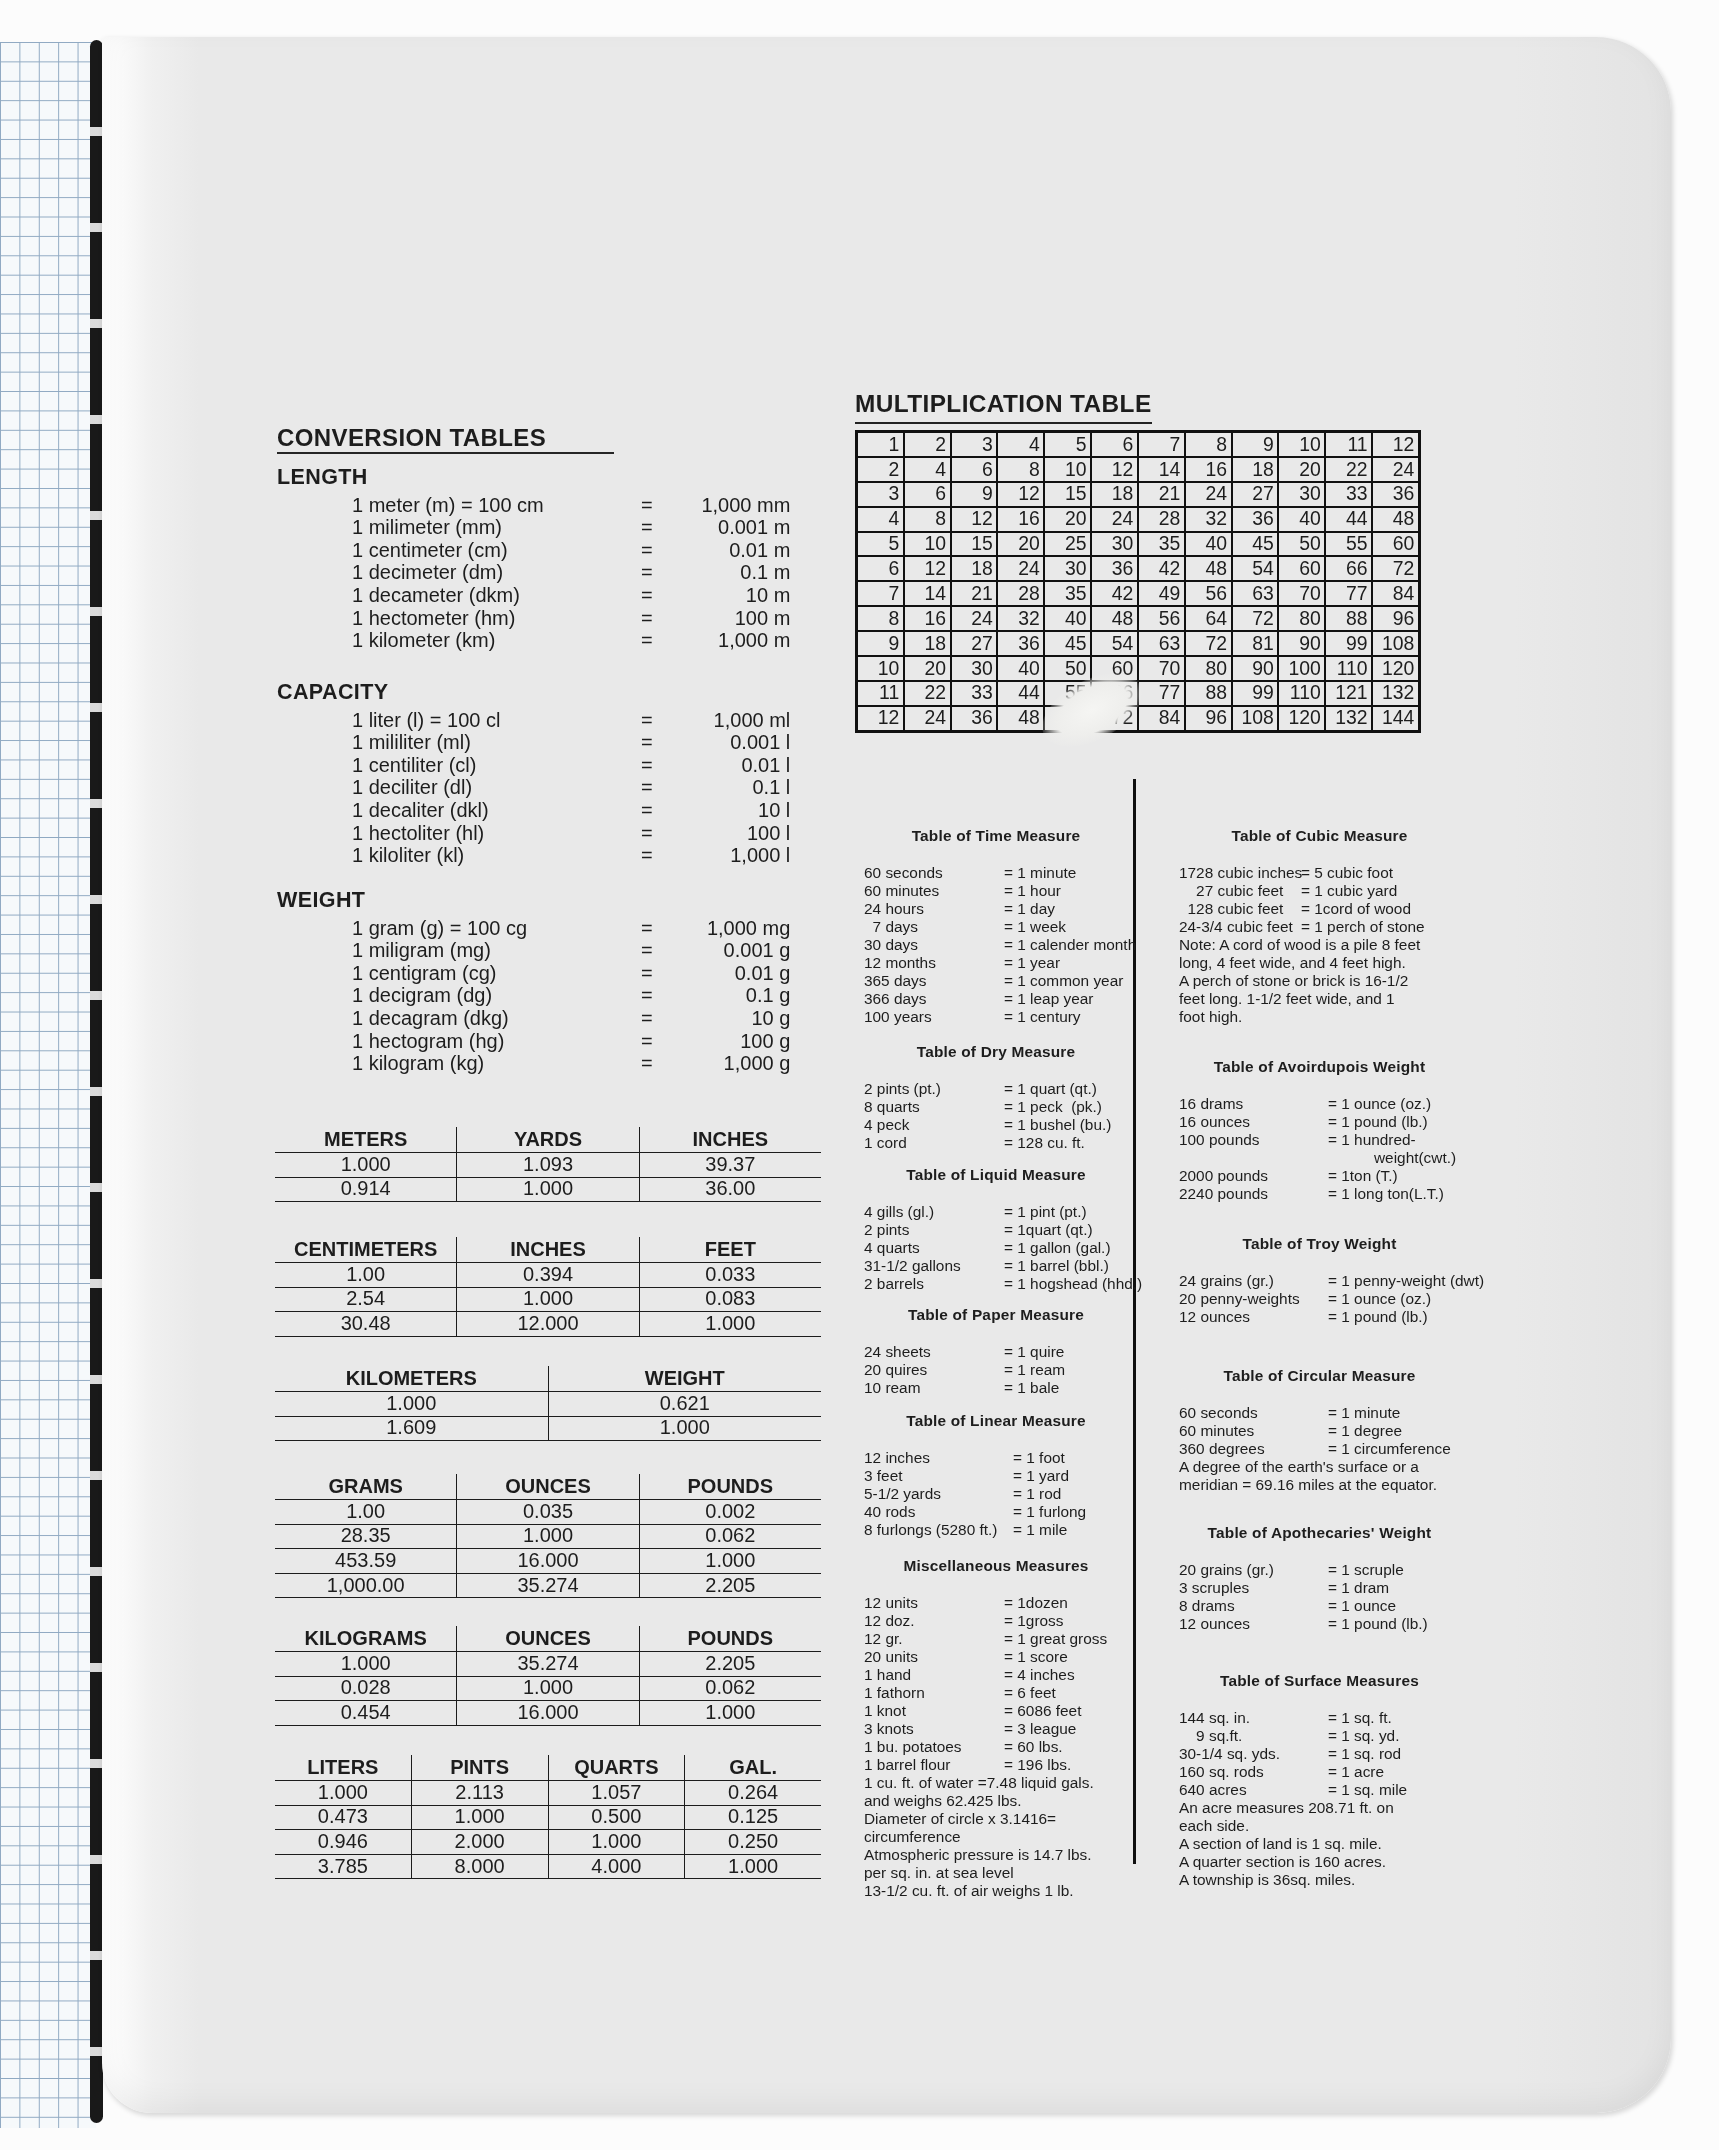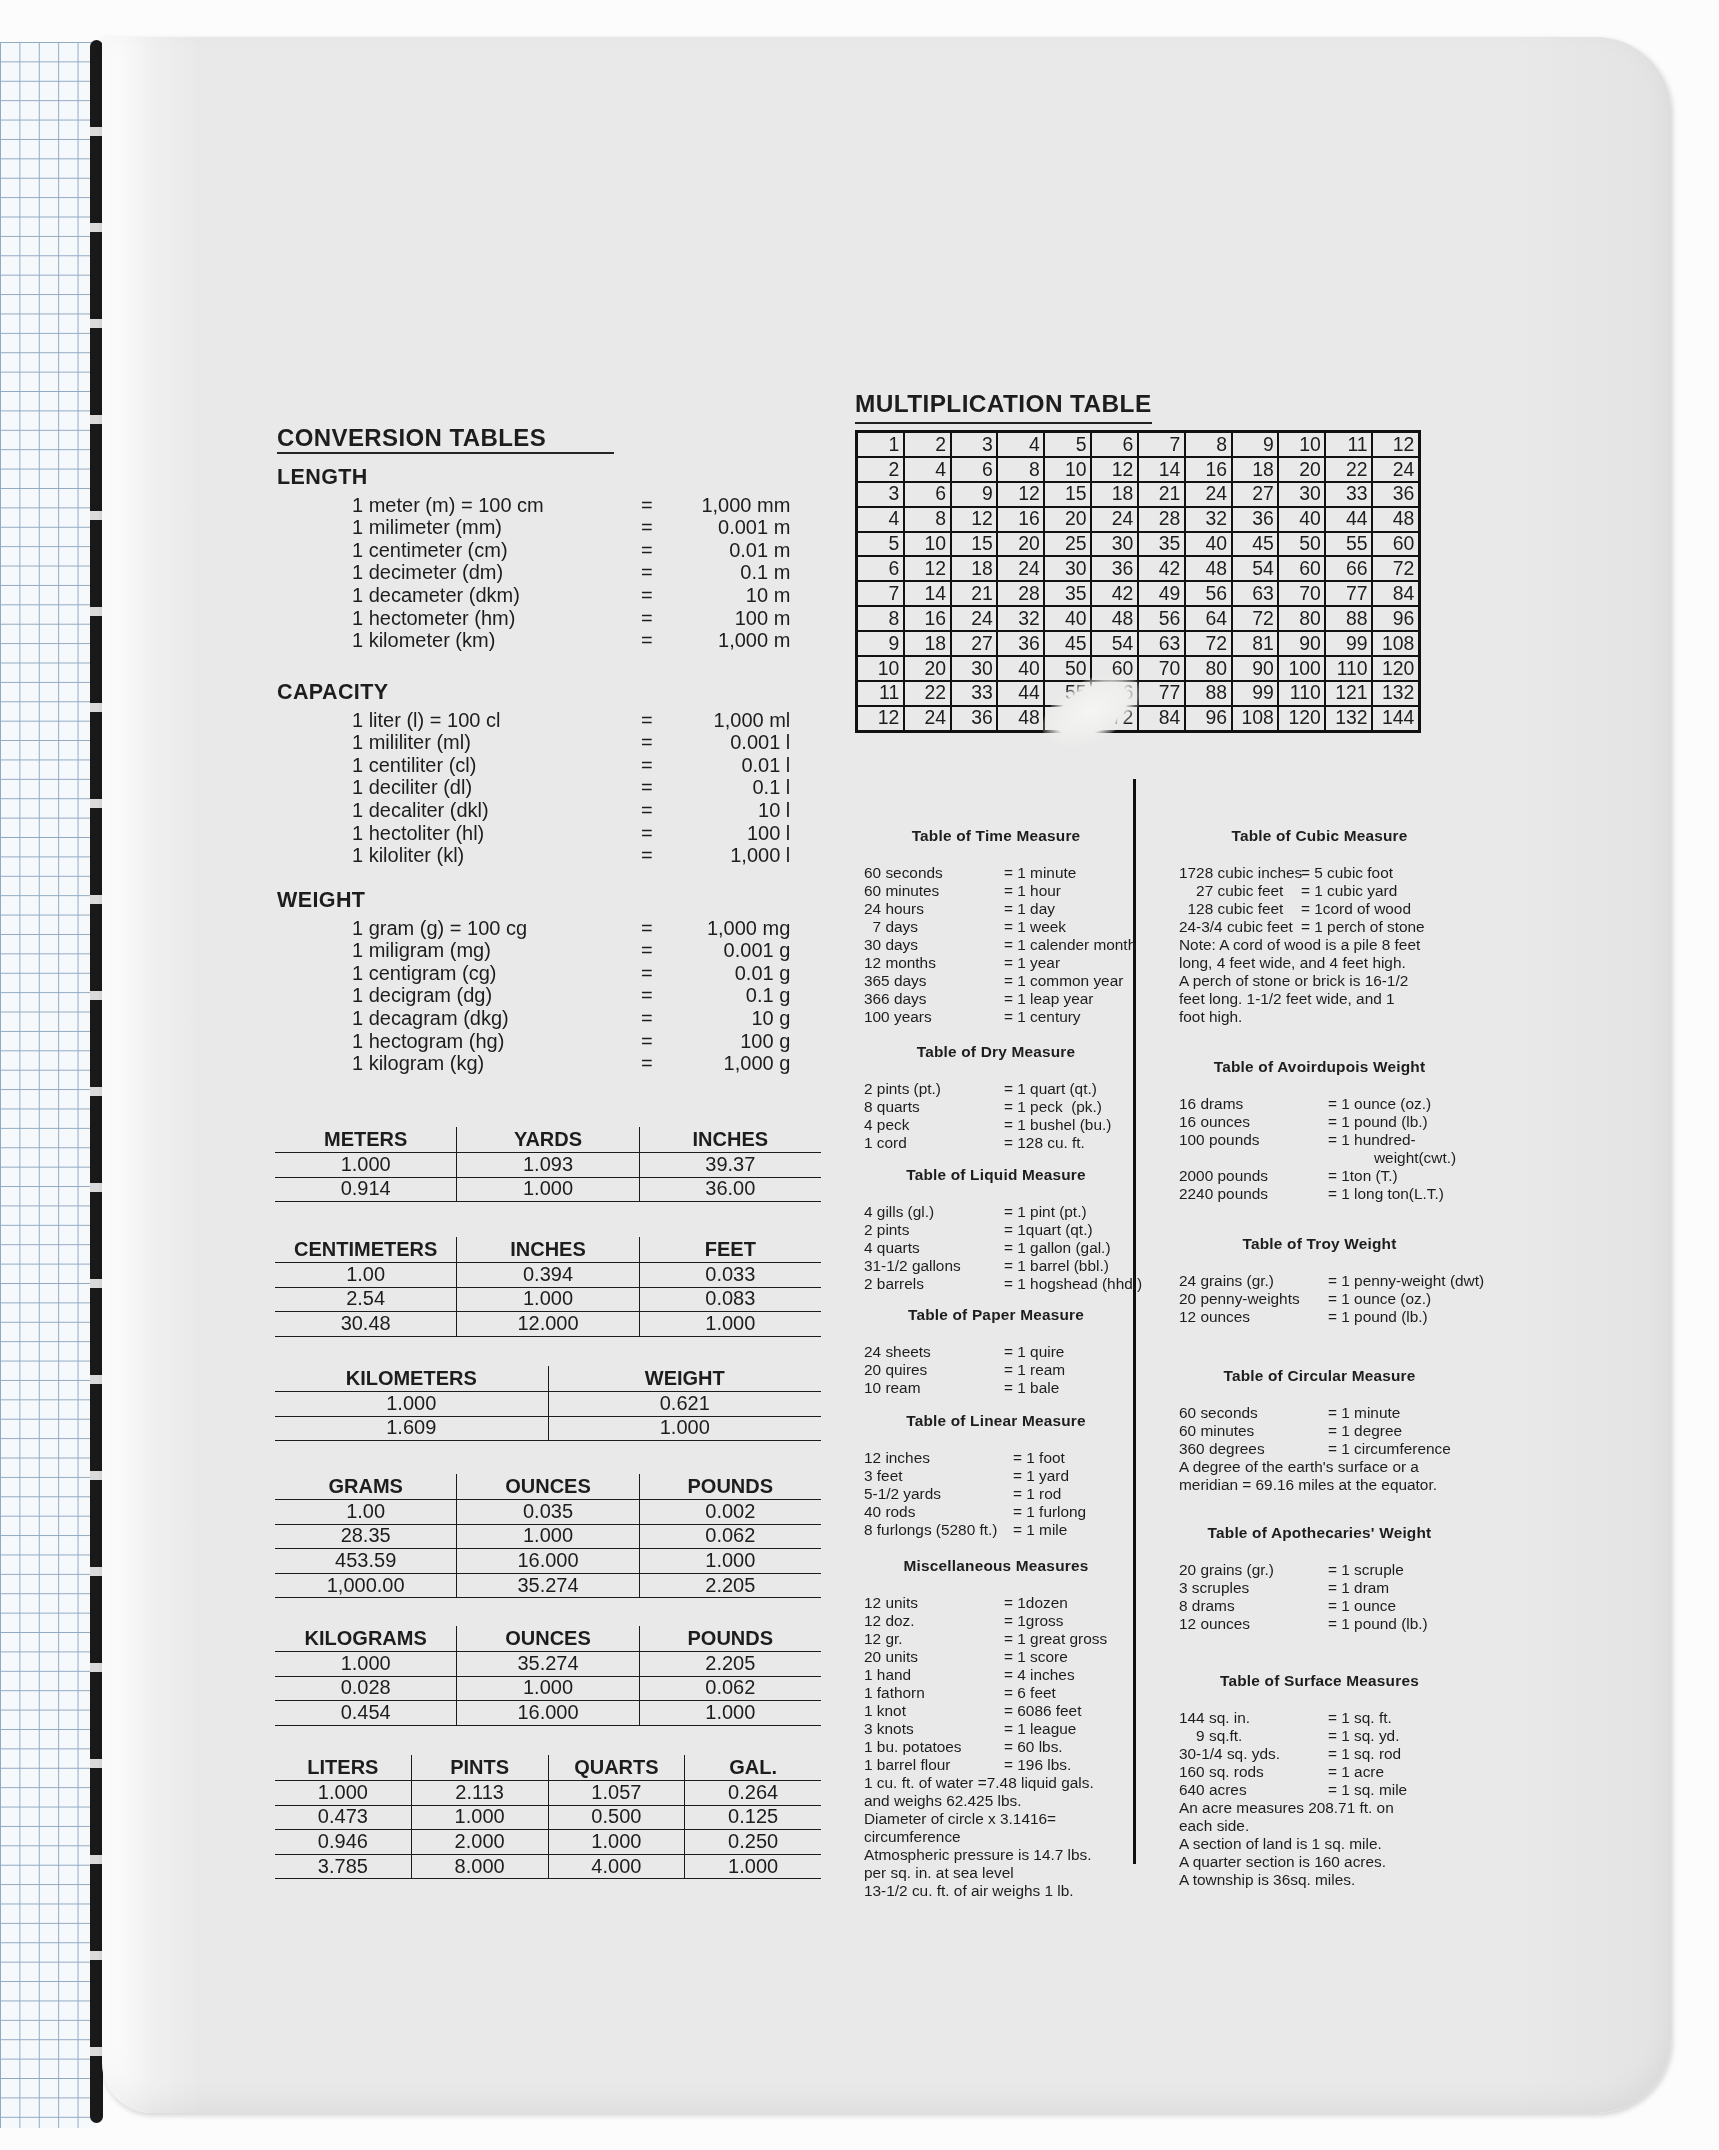--- a/index.html
+++ b/index.html
@@ -674,21 +674,21 @@
         <div class="mt-row">
           <span class="term">1 fathorn</span>
           <span class="def">= 6 feet</span>
         </div>
         <div class="mt-row">
           <span class="term">1 knot</span>
           <span class="def">= 6086 feet</span>
         </div>
         <div class="mt-row">
           <span class="term">3 knots</span>
-          <span class="def">= 1 league</span>
+          <span class="def">= 3 league</span>
         </div>
         <div class="mt-row">
           <span class="term">1 bu. potatoes</span>
           <span class="def">= 60 lbs.</span>
         </div>
         <div class="mt-row">
           <span class="term">1 barrel flour</span>
           <span class="def">= 196 lbs.</span>
         </div>
         <div class="mt-note">1 cu. ft. of water =7.48 liquid gals.</div>

